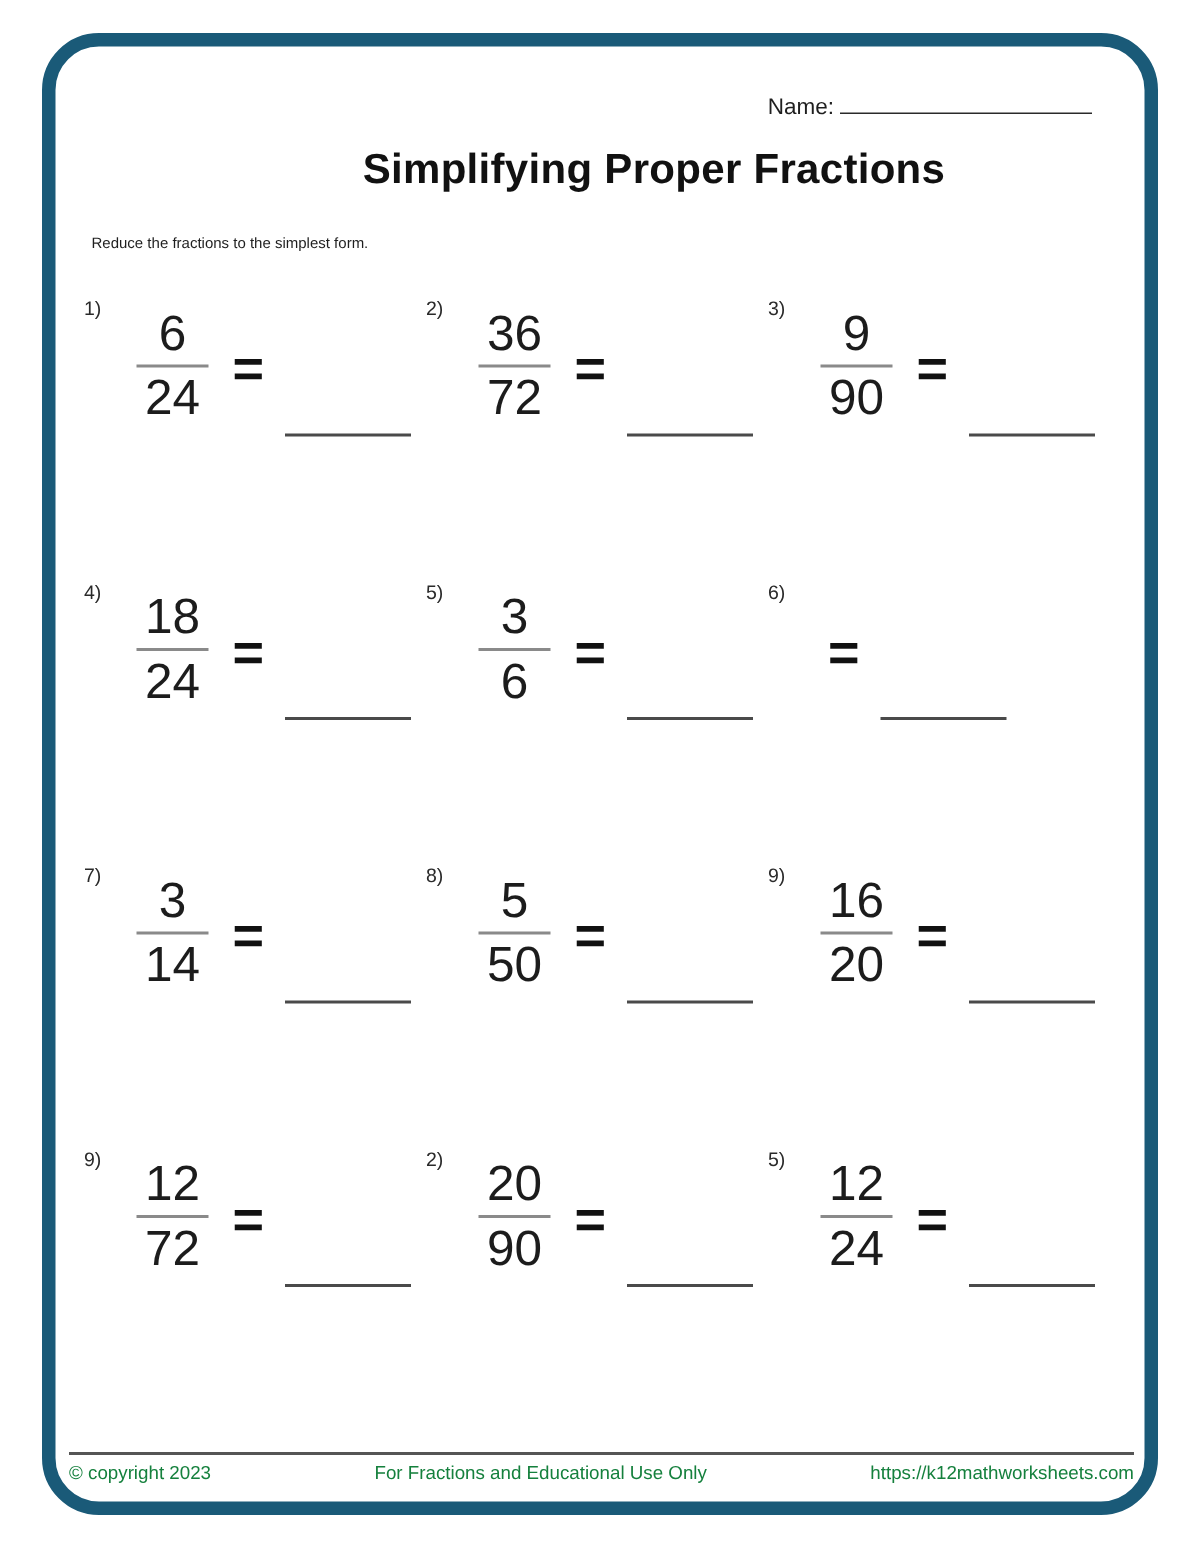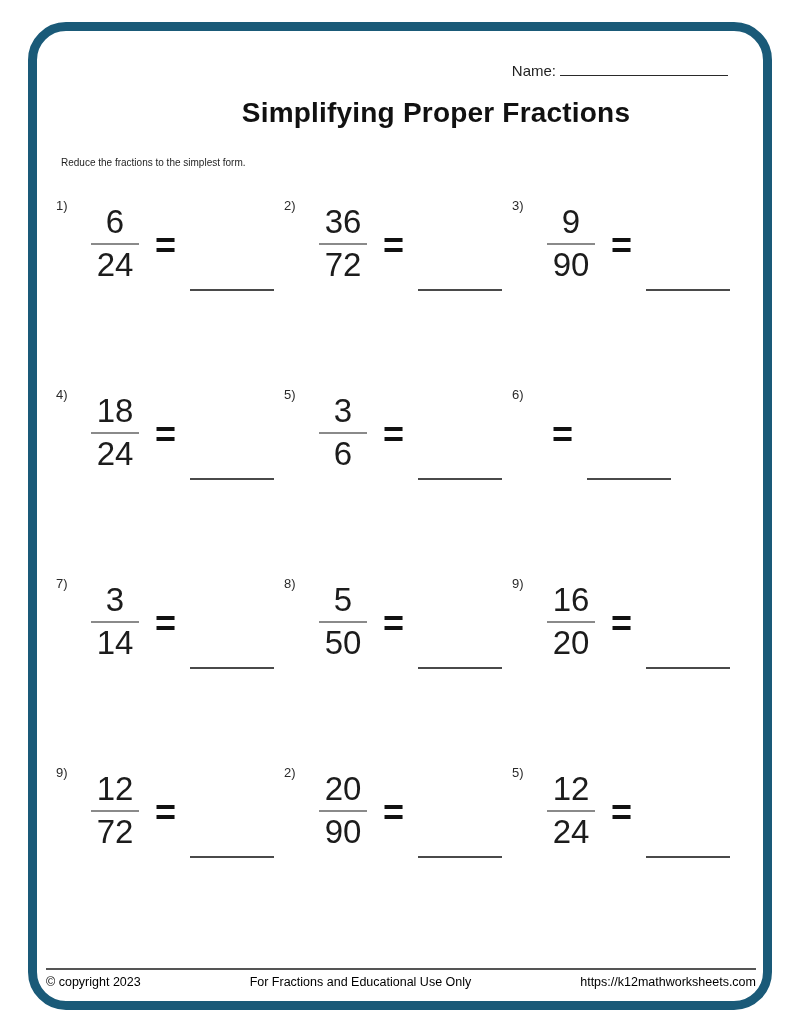--- a/index.html
+++ b/index.html
@@ -134,21 +134,21 @@
   }
   .footer-divider {
     border-top: 2px solid #555555;
     margin-bottom: 5px;
   }
   .footer-row {
     display: flex;
     justify-content: space-between;
     align-items: baseline;
     font-size: 12.5px;
-    color: #000000;
+    color: #15803d;
   }
 </style>
 </head>
 <body>
 
 <div class="sheet">
 
   <div class="name-row">
     <span>Name:</span><span class="name-line"></span>
   </div>

